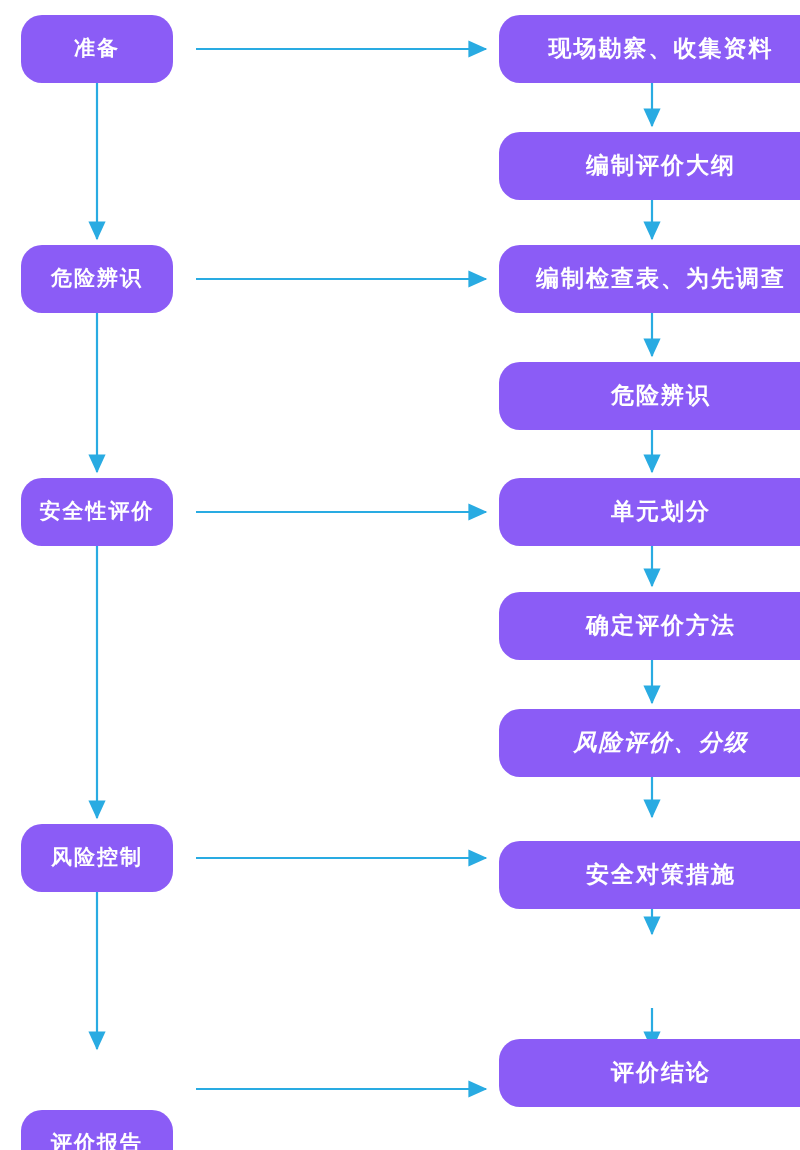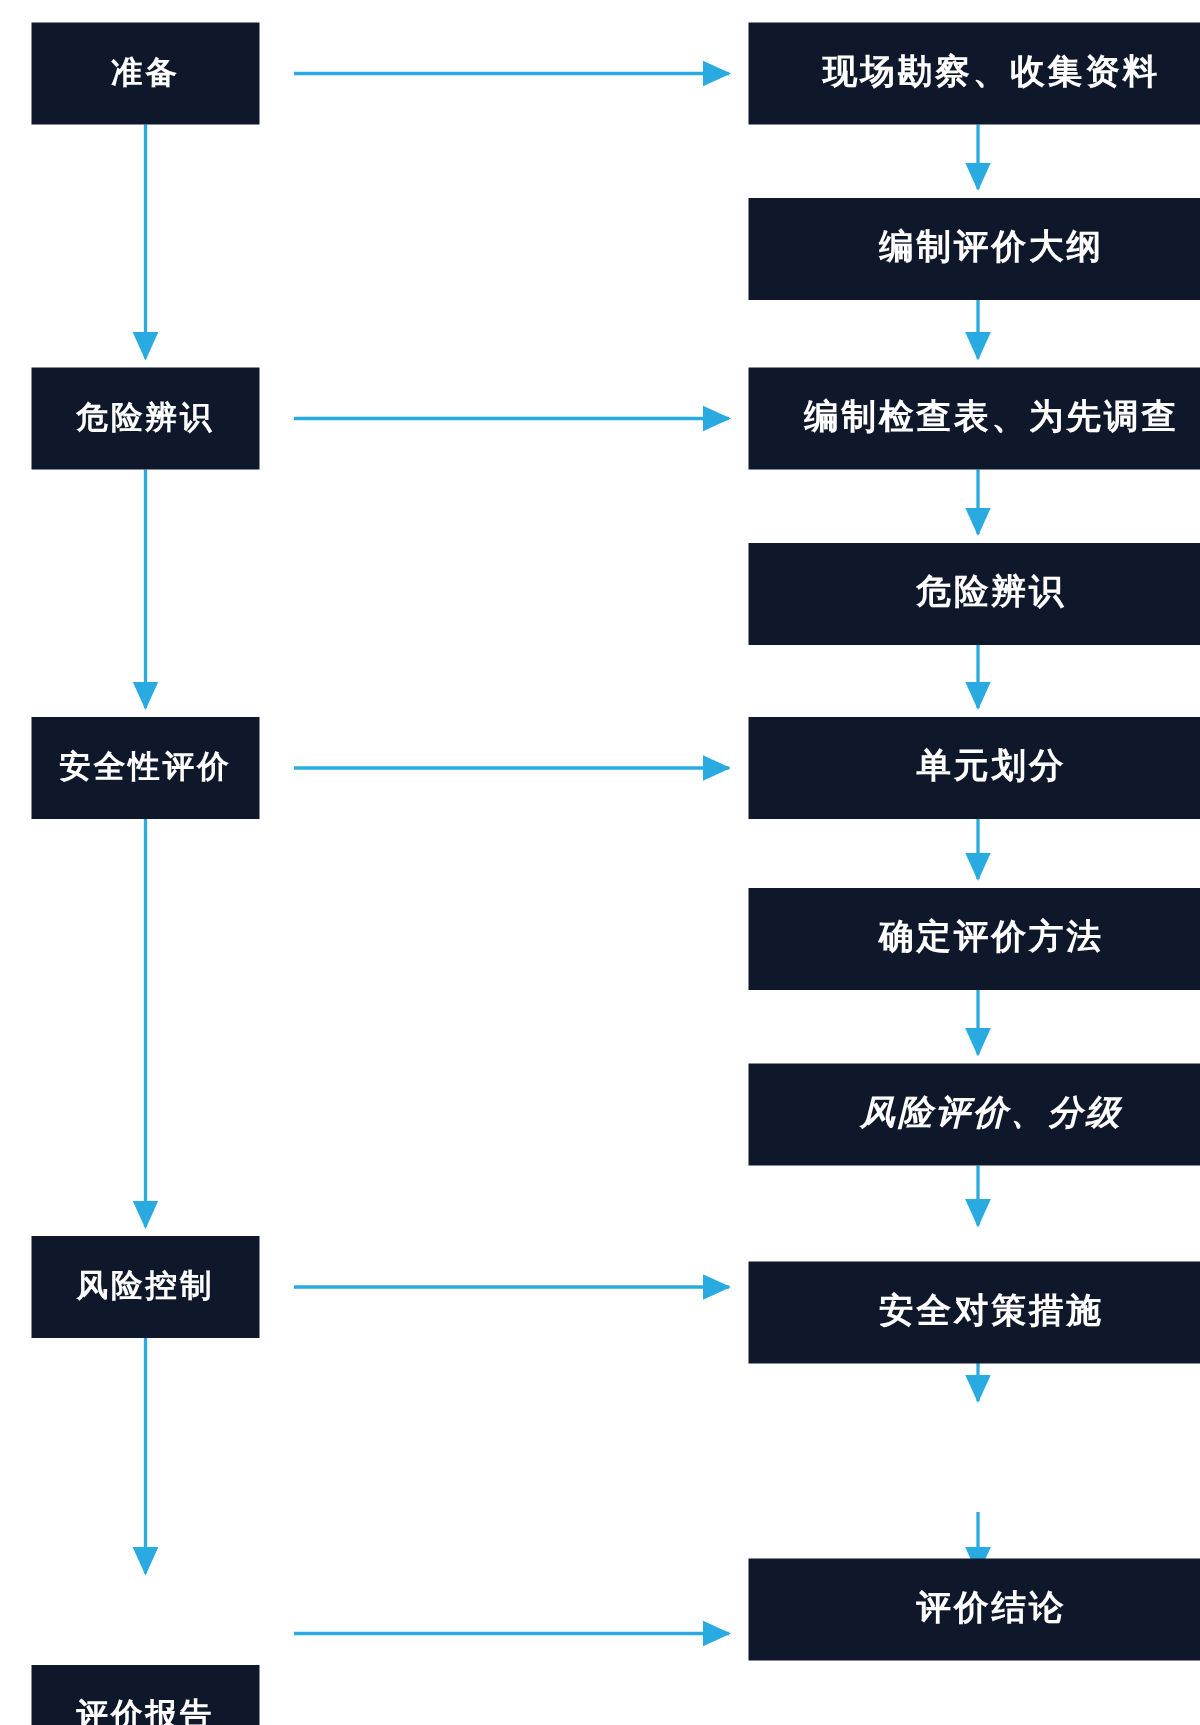--- a/index.html
+++ b/index.html
@@ -14,30 +14,31 @@
   #flowchart {
     position: relative;
     width: 800px;
     height: 1150px;
     background: #ffffff;
     overflow: hidden;
   }
   .node {
     position: absolute;
     box-sizing: border-box;
-    background: #0f172a;
+    background: #8b5cf6;
     color: #ffffff;
     display: flex;
     align-items: center;
     justify-content: center;
     text-align: center;
     font-weight: bold;
     letter-spacing: 2px;
     line-height: 1.1;
     user-select: none;
+    border-radius: 21px;
   }
   .node.left {
     left: 21px;
     width: 152px;
     height: 68px;
     font-size: 21px;
   }
   .node.right {
     left: 499px;
     width: 324px;

